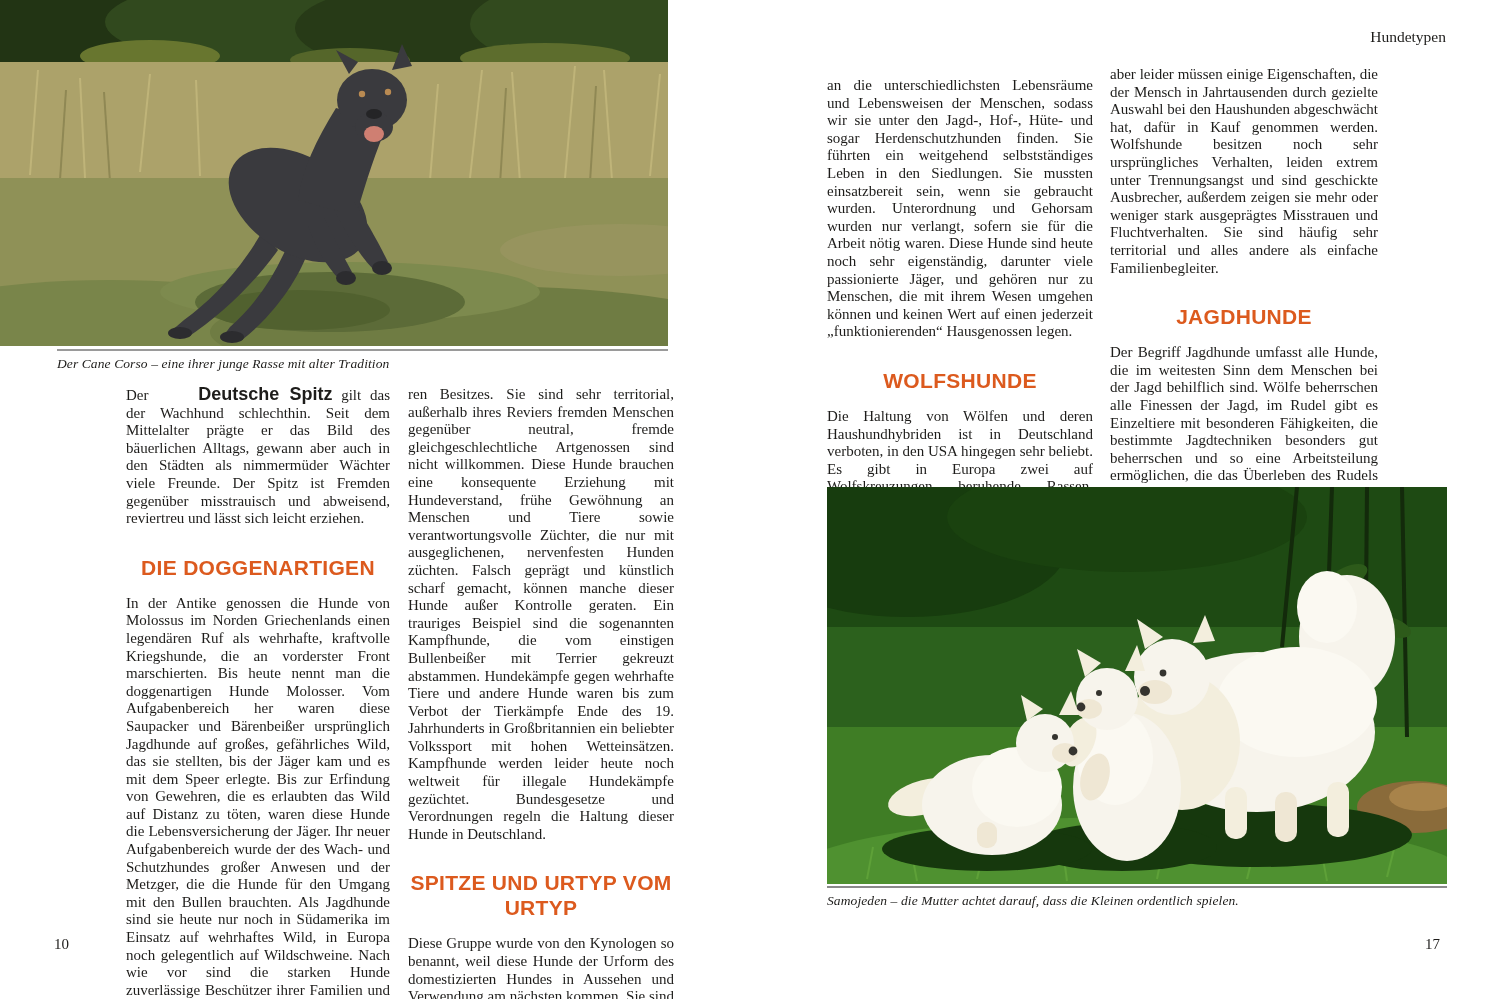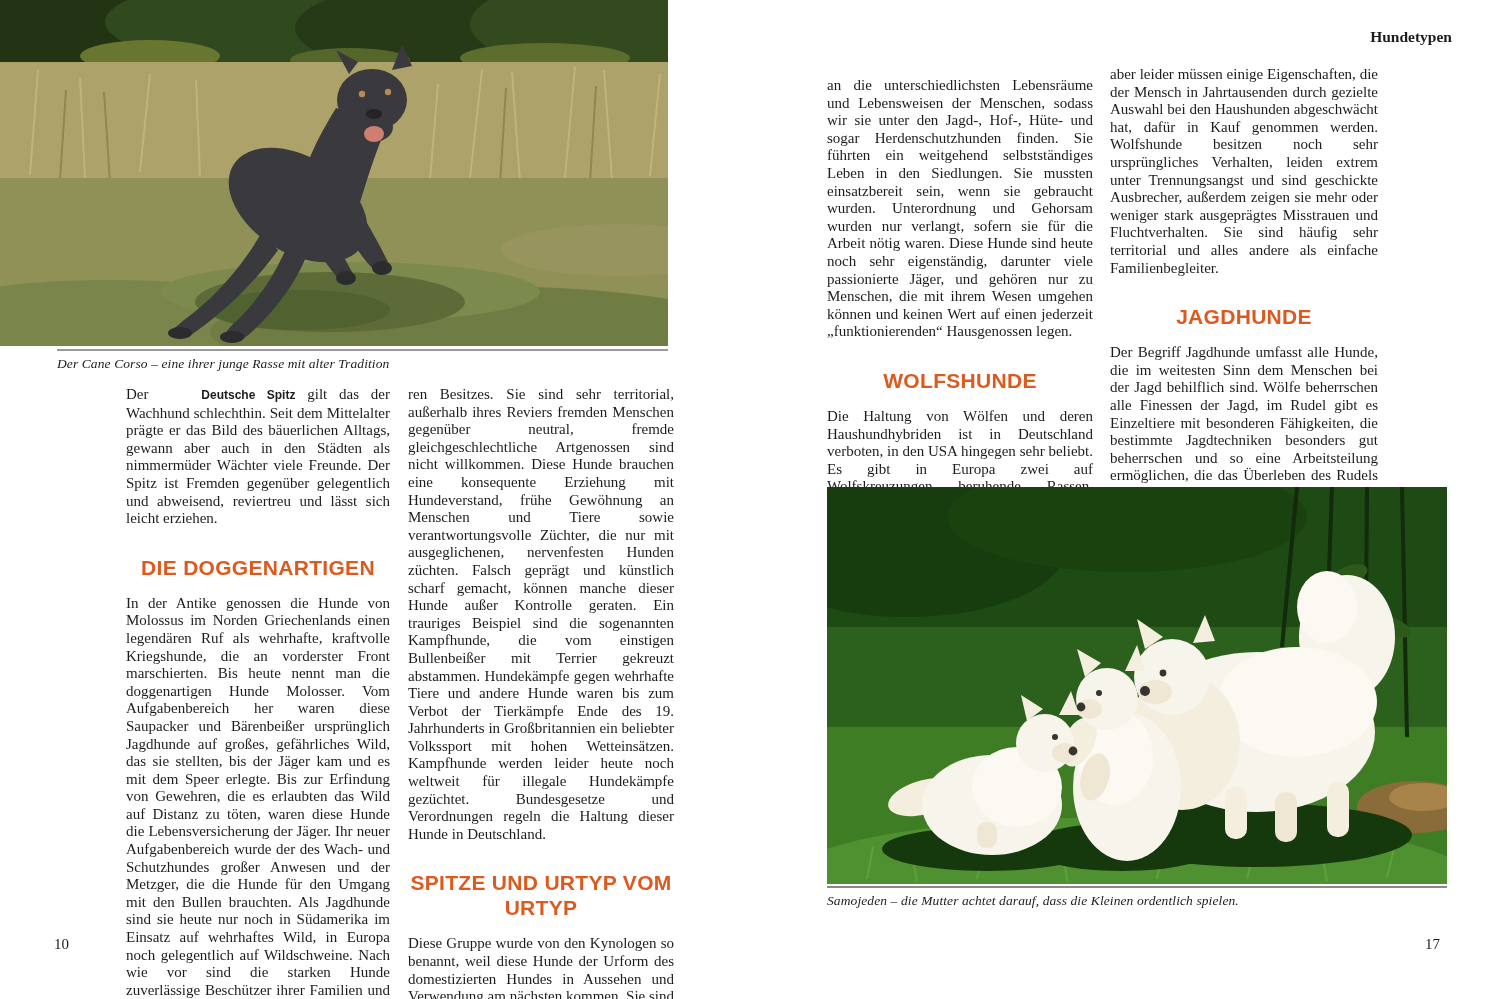--- a/index.html
+++ b/index.html
@@ -22,22 +22,22 @@
     position:absolute;
     font-style:italic;
     font-size:13.5px;
     color:#1d1c1a;
     letter-spacing:.1px;
     white-space:nowrap;
   }
   #caption-left{left:57px;top:356px;}
   #caption-right{left:827px;top:893px;}
   .runhead{
-    position:absolute;right:48px;top:28px;
-    font-weight:bold;font-size:15.5px;color:#1d1c1a;
+    position:absolute;right:54px;top:28px;
+    font-weight:normal;font-size:15.5px;color:#1d1c1a;
   }
   .col{
     position:absolute;
     font-size:15px;line-height:17.6px;
     text-align:justify;
   }
   .col p{margin:0 0 0 0;}
   #col-l1{left:126px;top:386px;width:264px;}
   #col-l2{left:408px;top:386px;width:266px;}
   #col-r1{left:827px;top:77px;width:266px;}
@@ -46,21 +46,21 @@
     font-family:"Liberation Sans", sans-serif;
     font-weight:700;
     font-size:21px;line-height:25px;
     letter-spacing:.3px;
     color:#DC5A1E;
     margin:27px 0 15px 0;
     text-align:center;
   }
   .boldlead{
     font-family:"Liberation Sans", sans-serif;
-    font-weight:700;font-size:12px;padding-left:41px;
+    font-weight:700;font-size:18px;padding-left:41px;
   }
   .pagenum{
     position:absolute;top:936px;
     font-size:15px;color:#1d1c1a;
   }
   #pagenum-left{left:54px;}
   #pagenum-right{left:1425px;}
 </style>
 </head>
 <body>
@@ -140,21 +140,21 @@
 
         <circle cx="362" cy="94" r="3.2" fill="#b98a52"></circle>
         <circle cx="388" cy="92" r="3.2" fill="#b98a52"></circle>
       </g>
     </svg>
   </div>
   <div class="photo-rule" id="rule-left"></div>
   <div class="caption" id="caption-left">Der Cane Corso – eine ihrer junge Rasse mit alter Tradition</div>
 
   <div class="col" id="col-l1">
-    <p><span>Der </span><span class="boldlead">Deutsche Spitz</span><span> gilt das der Wachhund schlechthin. Seit dem Mittelalter prägte er das Bild des bäuerlichen Alltags, gewann aber auch in den Städten als nimmermüder Wächter viele Freunde. Der Spitz ist Fremden gegenüber gelegentlich und abweisend, reviertreu und lässt sich leicht erziehen.</span></p>
+    <p><span>Der </span><span class="boldlead">Deutsche Spitz</span><span> gilt das der Wachhund schlechthin. Seit dem Mittelalter prägte er das Bild des bäuerlichen Alltags, gewann aber auch in den Städten als nimmermüder Wächter viele Freunde. Der Spitz ist Fremden gegenüber misstrauisch und abweisend, reviertreu und lässt sich leicht erziehen.</span></p>
     <h2 class="heading">DIE DOGGENARTIGEN</h2>
     <p>In der Antike genossen die Hunde von Molossus im Norden Griechenlands einen legendären Ruf als wehrhafte, kraftvolle Kriegshunde, die an vorderster Front marschierten. Bis heute nennt man die doggenartigen Hunde Molosser. Vom Aufgabenbereich her waren diese Saupacker und Bärenbeißer ursprünglich Jagdhunde auf großes, gefährliches Wild, das sie stellten, bis der Jäger kam und es mit dem Speer erlegte. Bis zur Erfindung von Gewehren, die es erlaubten das Wild auf Distanz zu töten, waren diese Hunde die Lebensversicherung der Jäger. Ihr neuer Aufgabenbereich wurde der des Wach- und Schutzhundes großer Anwesen und der Metzger, die die Hunde für den Umgang mit den Bullen brauchten. Als Jagdhunde sind sie heute nur noch in Südamerika im Einsatz auf wehrhaftes Wild, in Europa noch gelegentlich auf Wildschweine. Nach wie vor sind die starken Hunde zuverlässige Beschützer ihrer Familien und de-</p>
   </div>
 
   <div class="col" id="col-l2">
     <p>ren Besitzes. Sie sind sehr territorial, außerhalb ihres Reviers fremden Menschen gegenüber neutral, fremde gleichgeschlechtliche Artgenossen sind nicht willkommen. Diese Hunde brauchen eine konsequente Erziehung mit Hundeverstand, frühe Gewöhnung an Menschen und Tiere sowie verantwortungsvolle Züchter, die nur mit ausgeglichenen, nervenfesten Hunden züchten. Falsch geprägt und künstlich scharf gemacht, können manche dieser Hunde außer Kontrolle geraten. Ein trauriges Beispiel sind die sogenannten Kampfhunde, die vom einstigen Bullenbeißer mit Terrier gekreuzt abstammen. Hundekämpfe gegen wehrhafte Tiere und andere Hunde waren bis zum Verbot der Tierkämpfe Ende des 19. Jahrhunderts in Großbritannien ein beliebter Volkssport mit hohen Wetteinsätzen. Kampfhunde werden leider heute noch weltweit für illegale Hundekämpfe gezüchtet. Bundesgesetze und Verordnungen regeln die Haltung dieser Hunde in Deutschland.</p>
     <h2 class="heading">SPITZE UND URTYP VOM URTYP</h2>
     <p>Diese Gruppe wurde von den Kynologen so benannt, weil diese Hunde der Urform des domestizierten Hundes in Aussehen und Verwendung am nächsten kommen. Sie sind optimal angepasst</p>
   </div>
 

